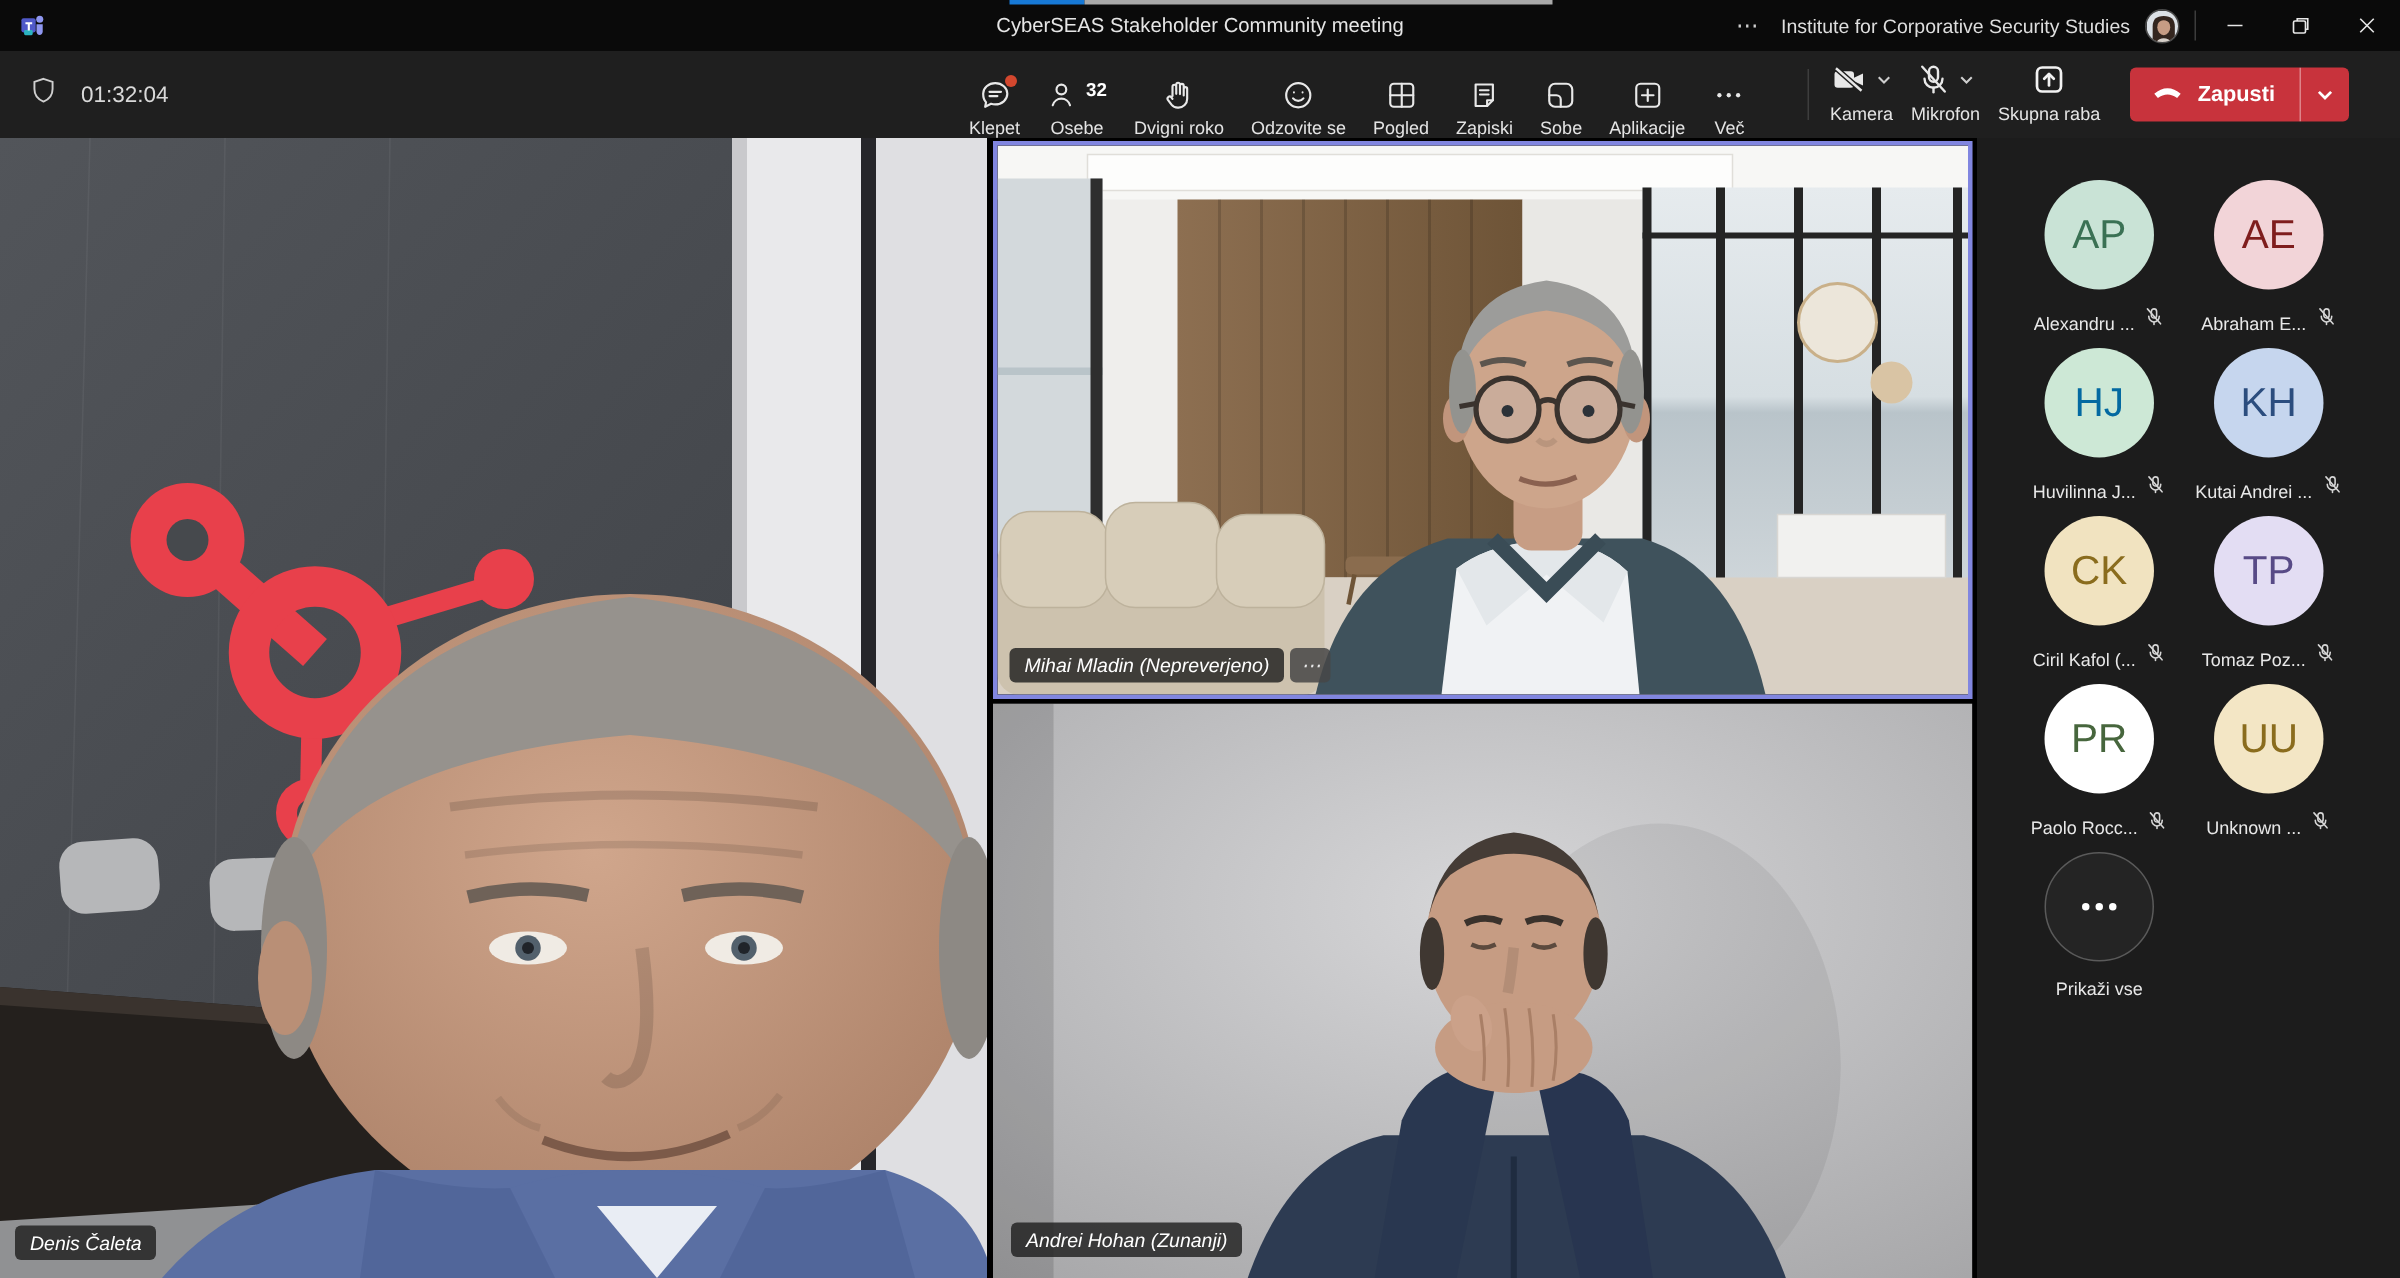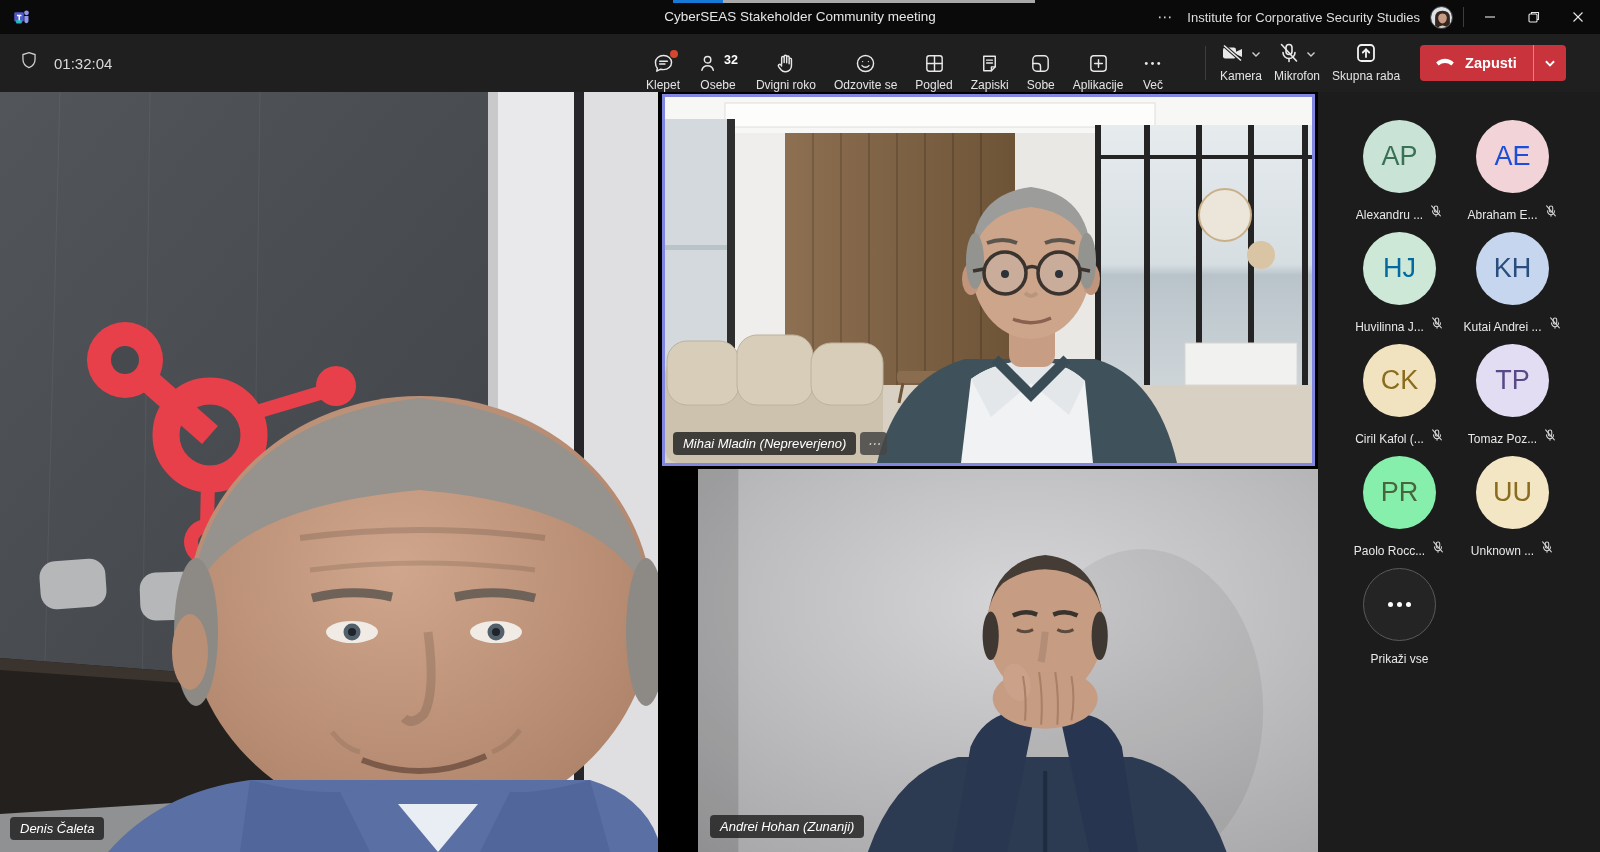--- a/index.html
+++ b/index.html
@@ -51,21 +51,21 @@
   .leave-main .lbl { color:#fff; font-size:14.5px; font-weight:bold; }
   .leave-div { width:1px; background:rgba(255,255,255,.4); }
   .leave-chev { display:flex; align-items:center; justify-content:center; width:32px; }
 
   
   .stage { position:absolute; left:0; top:92px; width:1318px; height:760px; background:#000; }
   .tile { position:absolute; overflow:hidden; background:#111; cursor:pointer; }
   .tile svg.scene { display:block; width:100%; height:100%; }
   .tile-left  { left:0; top:0; width:658px; height:760px; }
   .tile-tr    { left:662px; top:2px; width:653px; height:372px; border:3px solid #8186e0; }
-  .tile-br    { left:698px; top:377px; width:653px; height:383px; }
+  .tile-br    { left:662px; top:377px; width:653px; height:383px; }
 
   .name-wrap { position:absolute; left:10px; bottom:12px; display:flex; gap:4px; align-items:center; z-index:5;font-style:italic; }
   .name-pill { background:rgba(32,32,32,.82); color:#fff; font-size:13px; padding:4px 10px; border-radius:4px; white-space:nowrap; }
   .more-pill { background:rgba(70,70,70,.85); color:#e8e8e8; font-size:13px; line-height:13px; padding:5px 7px; border-radius:4px; cursor:pointer; }
 
   
   .sidebar { position:absolute; left:1318px; top:92px; width:282px; height:760px; background:#1c1c1c; }
   .p-grid { position:absolute; left:25px; top:28px; display:grid; grid-template-columns:113px 113px; }
   .p-cell { width:113px; height:112px; display:flex; flex-direction:column; align-items:center; cursor:pointer; }
   .p-avatar { width:73px; height:73px; border-radius:50%; display:flex; align-items:center; justify-content:center;
@@ -522,21 +522,21 @@
         <span class="mic-off-sm"><svg width="14" height="14" viewBox="0 0 16 16">
               <rect x="6" y="2.2" width="4" height="7" rx="2"></rect>
               <path d="M4 7.8a4 4.4 0 0 0 8 0"></path>
               <line x1="8" y1="12.6" x2="8" y2="14"></line>
               <line x1="3" y1="2.2" x2="13" y2="13.6"></line>
             </svg></span>
       </div>
     </div>
 
     <div class="p-cell">
-      <div class="p-avatar" style="color: #1d4ed8; background: rgb(242, 212, 216);">AE</div>
+      <div class="p-avatar" style="color: #7f1d1d; background: rgb(242, 212, 216);">AE</div>
       <div class="p-name-row">
         <span class="p-name">Abraham E...</span>
         <span class="mic-off-sm"><svg width="14" height="14" viewBox="0 0 16 16">
               <rect x="6" y="2.2" width="4" height="7" rx="2"></rect>
               <path d="M4 7.8a4 4.4 0 0 0 8 0"></path>
               <line x1="8" y1="12.6" x2="8" y2="14"></line>
               <line x1="3" y1="2.2" x2="13" y2="13.6"></line>
             </svg></span>
       </div>
     </div>
@@ -584,21 +584,21 @@
         <span class="p-name">Tomaz Poz...</span>
         <span class="mic-off-sm"><svg width="14" height="14" viewBox="0 0 16 16">
               <rect x="6" y="2.2" width="4" height="7" rx="2"></rect>
               <path d="M4 7.8a4 4.4 0 0 0 8 0"></path>
               <line x1="8" y1="12.6" x2="8" y2="14"></line>
               <line x1="3" y1="2.2" x2="13" y2="13.6"></line>
             </svg></span>
       </div>
     </div>
     <div class="p-cell">
-      <div class="p-avatar" style="color: rgb(71, 102, 61); background: #86efac; text-align: right;">PR</div>
+      <div class="p-avatar" style="color: rgb(71, 102, 61); background: #ffffff; text-align: right;">PR</div>
       <div class="p-name-row">
         <span class="p-name">Paolo Rocc...</span>
         <span class="mic-off-sm"><svg width="14" height="14" viewBox="0 0 16 16">
               <rect x="6" y="2.2" width="4" height="7" rx="2"></rect>
               <path d="M4 7.8a4 4.4 0 0 0 8 0"></path>
               <line x1="8" y1="12.6" x2="8" y2="14"></line>
               <line x1="3" y1="2.2" x2="13" y2="13.6"></line>
             </svg></span>
       </div>
     </div>

